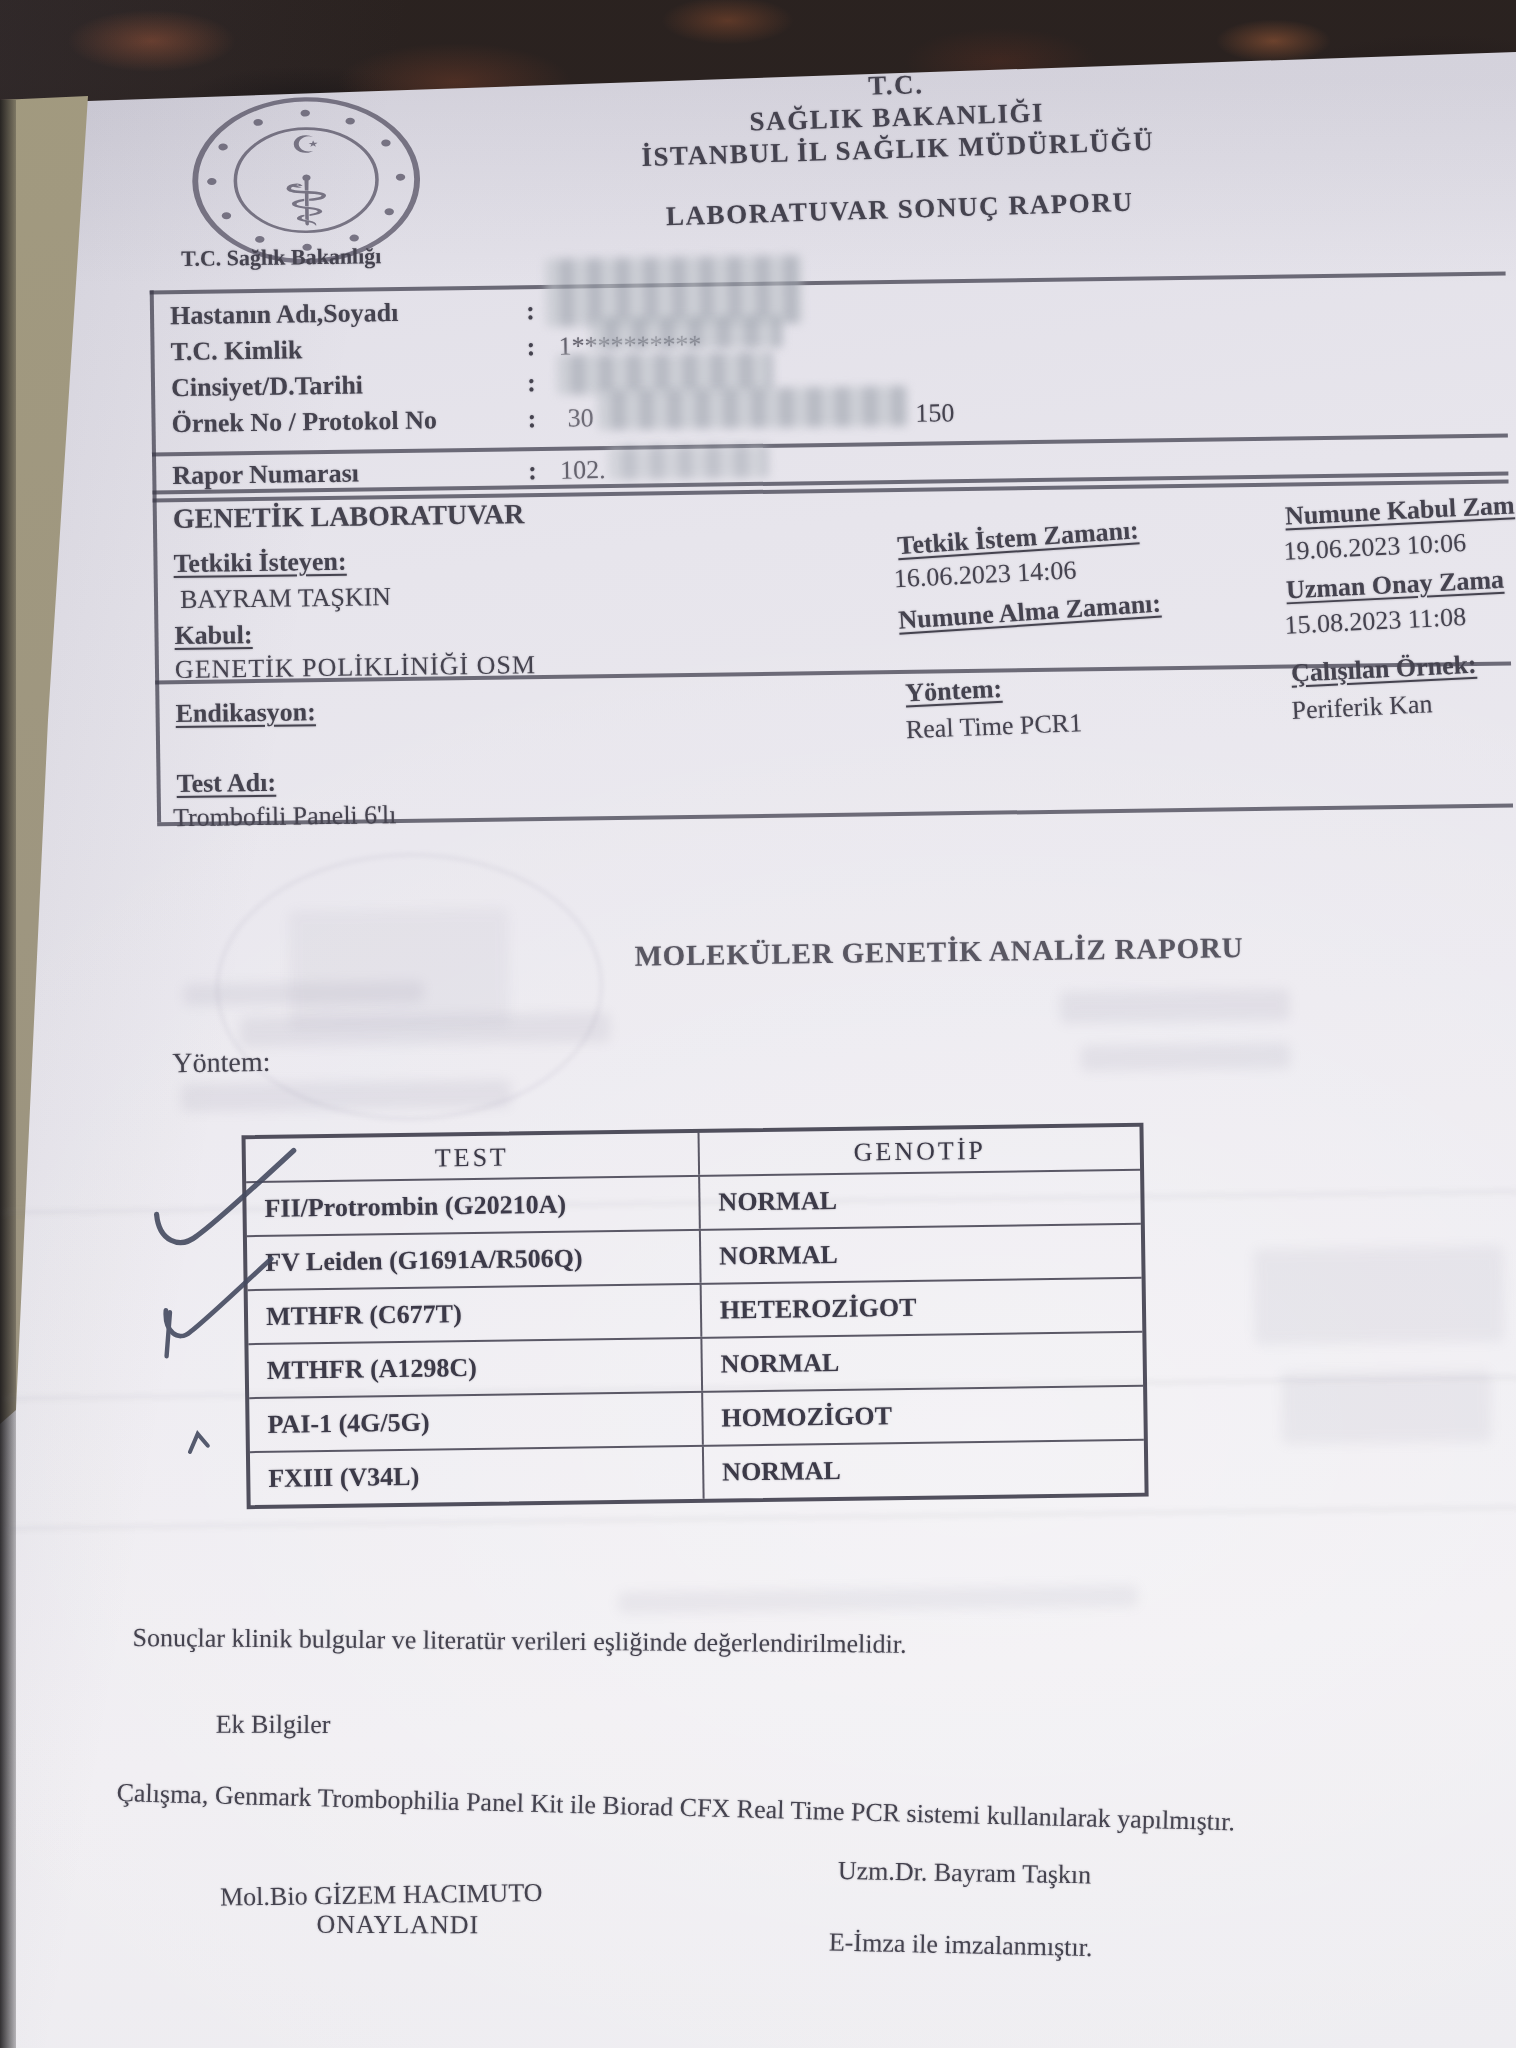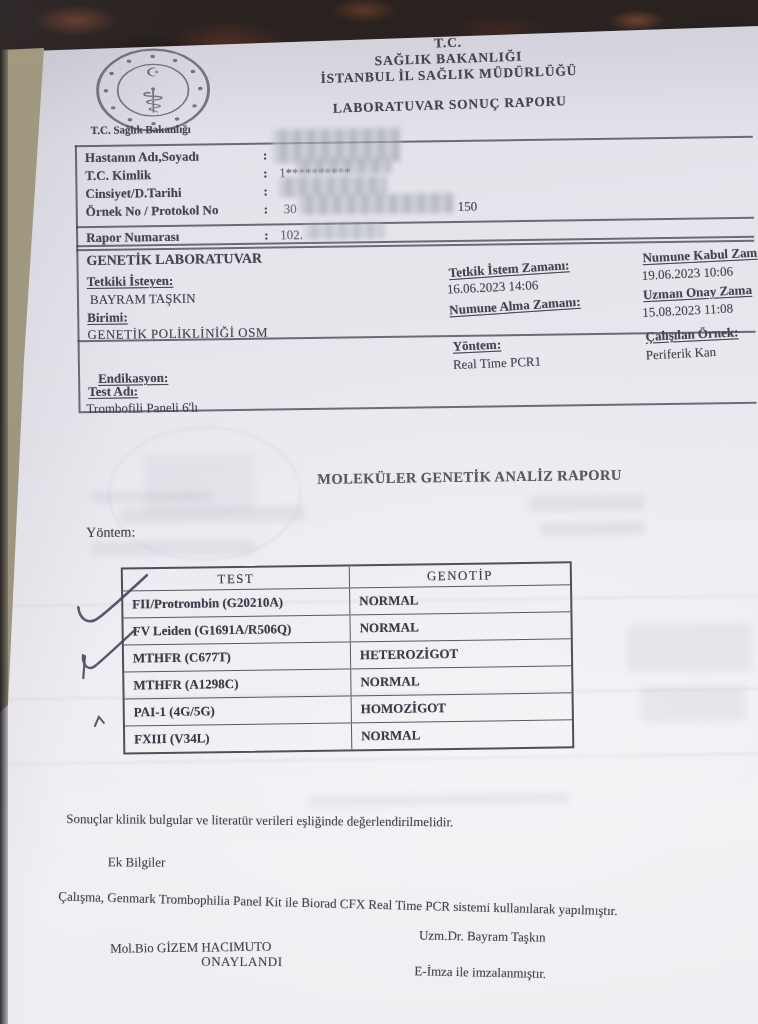--- a/index.html
+++ b/index.html
@@ -130,36 +130,36 @@
       <div class="redact" style="left:300px;top:158px;width:96px;height:16px;"></div>
       <div class="redact" style="left:283px;top:176px;width:108px;height:20px;"></div>
       <div class="redact" style="left:303px;top:194px;width:155px;height:20px;"></div>
       <div class="redact" style="left:308px;top:222px;width:80px;height:17px;opacity:.5;"></div>
     </div>
 
     <div>
       <span class="t b" style="left:90px;top:249px;font-size:14px;">GENETİK LABORATUVAR</span>
       <span class="t b u" style="left:90px;top:270px;">Tetkiki İsteyen:</span>
       <span class="t" style="left:93px;top:288px;">BAYRAM TAŞKIN</span>
-      <span class="t b u" style="left:90px;top:306px;">Birimi:</span>
+      <span class="t b u" style="left:90px;top:306px;">Kabul:</span>
       <span class="t" style="left:90px;top:323px;letter-spacing:.5px;">GENETİK POLİKLİNİĞİ OSM</span>
 
       <span class="t b u" style="left:452px;top:263px;transform:rotate(-3deg);">Tetkik İstem Zamanı:</span>
       <span class="t" style="left:450px;top:281px;transform:rotate(-2deg);">16.06.2023 14:06</span>
       <span class="t b u" style="left:452px;top:300px;transform:rotate(-3deg);">Numune Alma Zamanı:</span>
 
       <span class="t b u" style="left:646px;top:252px;transform:rotate(-2deg);">Numune Kabul Zam</span>
       <span class="t" style="left:645px;top:270px;transform:rotate(-2deg);">19.06.2023 10:06</span>
       <span class="t b u" style="left:646px;top:289px;transform:rotate(-2deg);">Uzman Onay Zama</span>
       <span class="t" style="left:645px;top:307px;transform:rotate(-2deg);">15.08.2023 11:08</span>
 
       <span class="t b u" style="left:648px;top:331px;transform:rotate(-2deg);">Çalışılan Örnek:</span>
       <span class="t" style="left:648px;top:350px;transform:rotate(-2deg);">Periferik Kan</span>
 
-      <span class="t b u" style="left:100px;top:345px;margin-top:22px;">Endikasyon:</span>
+      <span class="t b u" style="left:90px;top:345px;">Endikasyon:</span>
       <span class="t b u" style="left:455px;top:339px;transform:rotate(-2deg);">Yöntem:</span>
       <span class="t" style="left:455px;top:357px;transform:rotate(-1.5deg);">Real Time PCR1</span>
       <span class="t b u" style="left:90px;top:380px;">Test Adı:</span>
       <span class="t" style="left:88px;top:397px;">Trombofili Paneli 6'lı</span>
     </div>
 
     <div class="ghost-stamp" style="left:108px;top:424px;width:190px;height:130px;"></div>
     <div class="ghost" style="left:145px;top:452px;width:110px;height:60px;opacity:.08;"></div>
     <div class="ghost" style="left:92px;top:488px;width:120px;height:11px;"></div>
     <div class="ghost" style="left:120px;top:505px;width:185px;height:15px;"></div>
@@ -216,17 +216,17 @@
     </svg>
     <svg class="pen" style="left:90px;top:710px;" width="16" height="16" viewBox="0 0 16 16">
       <path d="M2,12 L6,3 L11,9" stroke-width="2"></path>
     </svg>
 
     <span class="t" style="left:62px;top:811px;transform:rotate(1.3deg);">Sonuçlar klinik bulgular ve literatür verileri eşliğinde değerlendirilmelidir.</span>
     <span class="t" style="left:57px;top:851px;transform:rotate(1deg);margin-left:46px;">Ek Bilgiler</span>
     <span class="t" style="left:53px;top:884px;transform:rotate(2.3deg);transform-origin:left;">Çalışma, Genmark Trombophilia Panel Kit ile Biorad CFX Real Time PCR sistemi kullanılarak yapılmıştır.</span>
 
     <span class="t" style="left:104px;top:937px;">Mol.Bio GİZEM HACIMUTO</span>
-    <span class="t" style="left:152px;top:952px;transform:rotate(1deg);letter-spacing:.5px;margin-left:43px;">ONAYLANDI</span>
+    <span class="t" style="left:152px;top:952px;transform:rotate(1deg);letter-spacing:.5px;">ONAYLANDI</span>
     <span class="t" style="left:413px;top:930px;transform:rotate(1.8deg);">Uzm.Dr. Bayram Taşkın</span>
     <span class="t" style="left:408px;top:966px;transform:rotate(2deg);">E-İmza ile imzalanmıştır.</span>
   </div>
 </div>
 
 </body></html>

